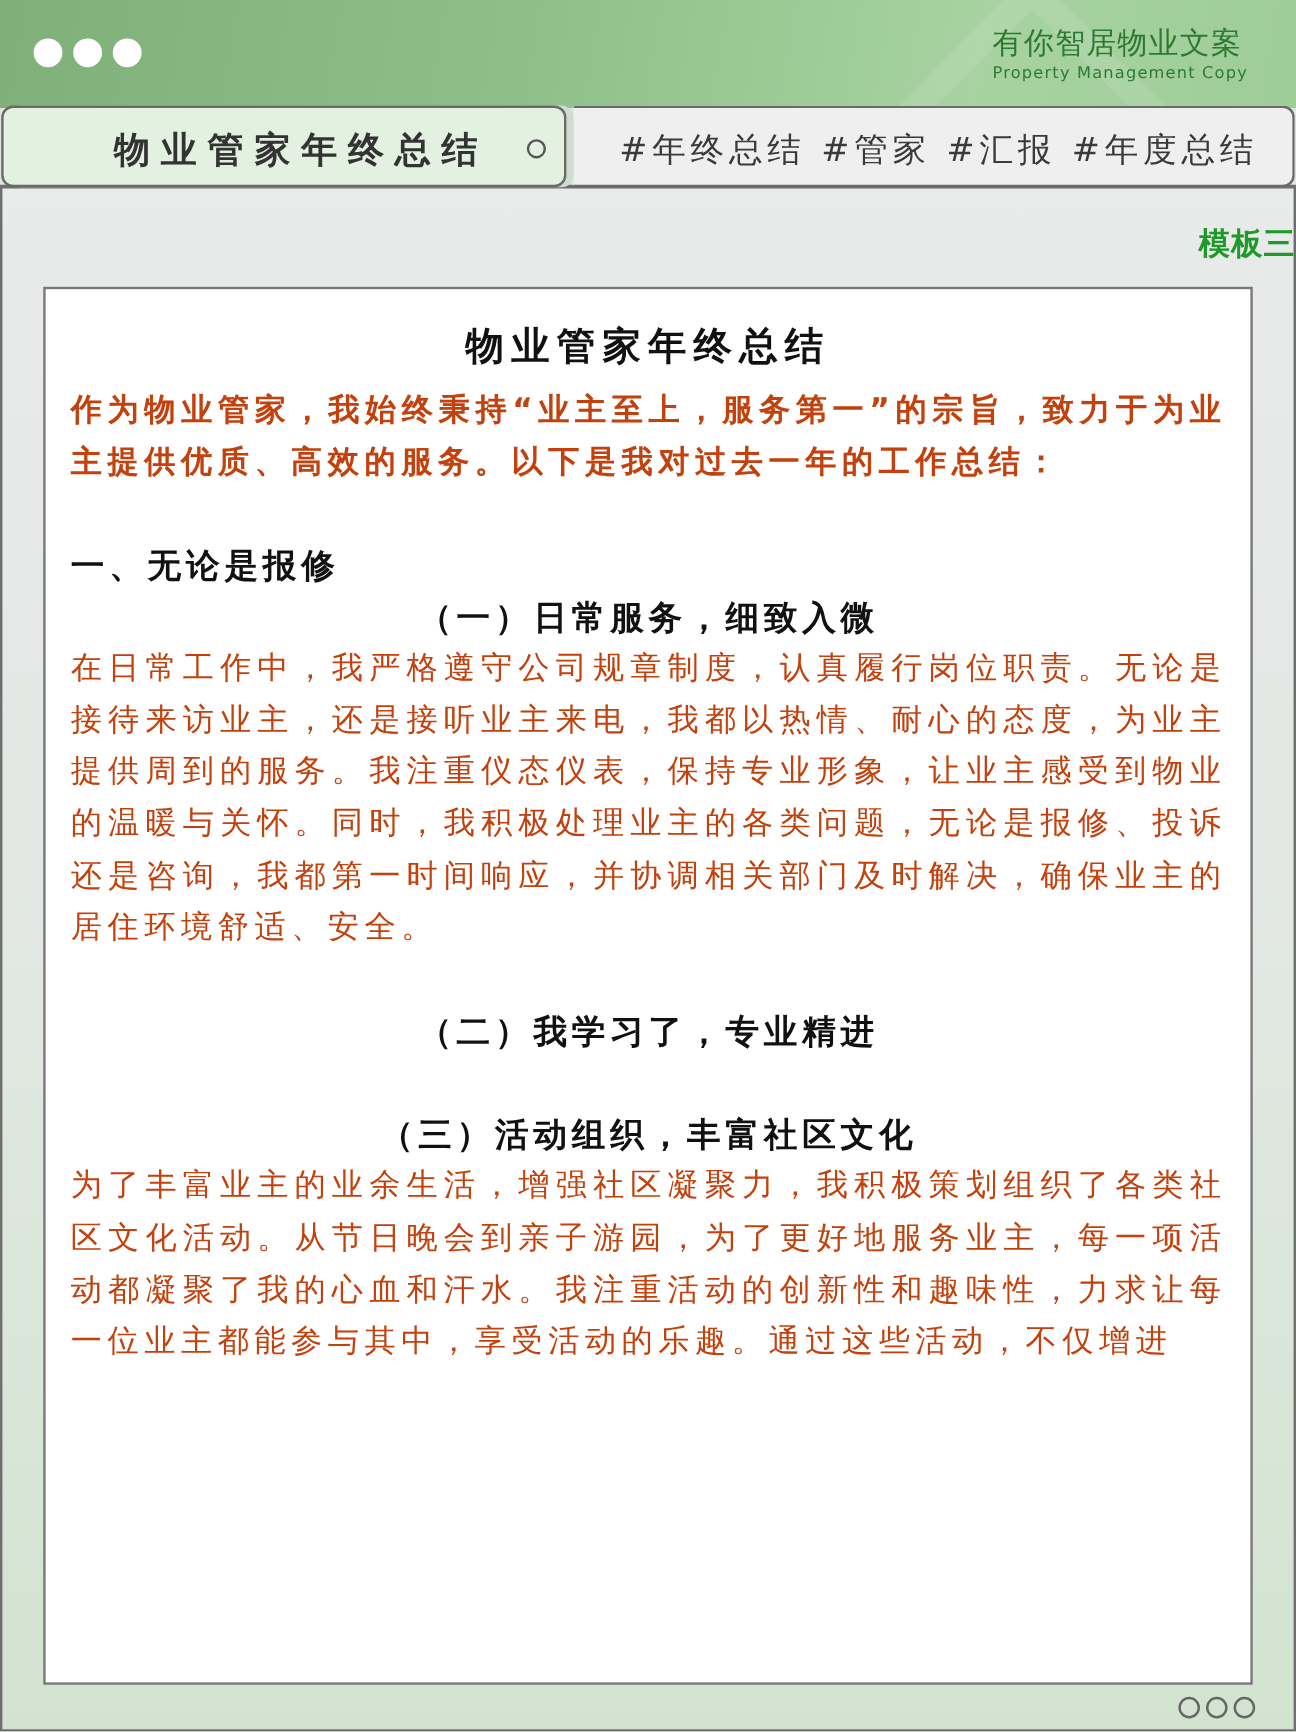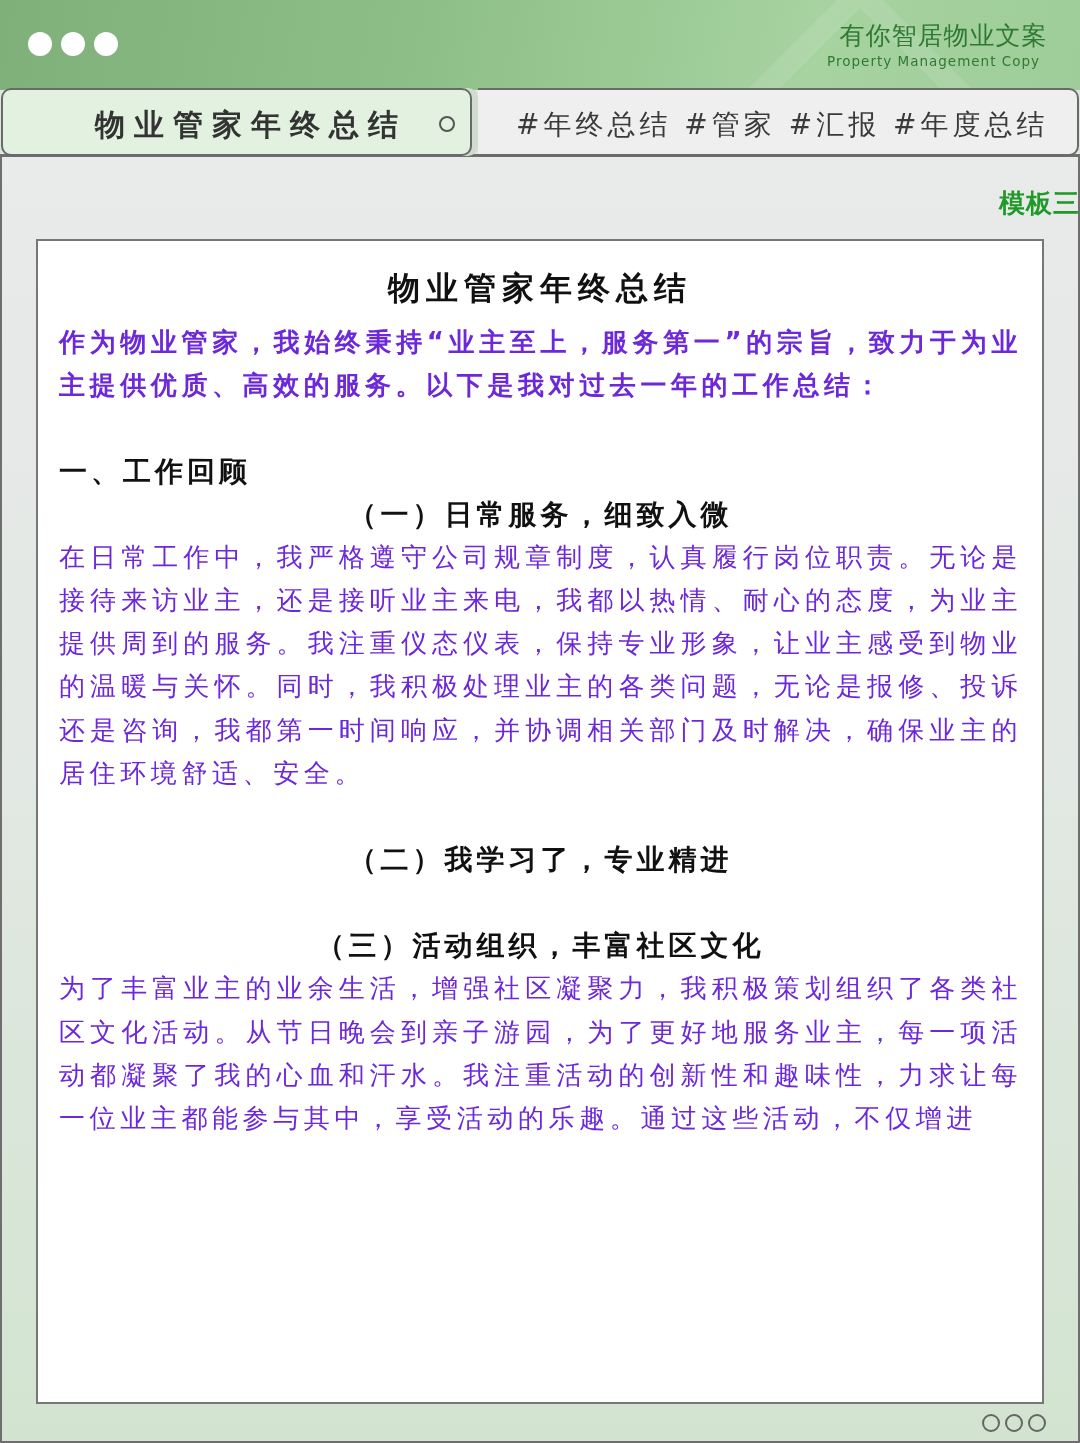--- a/index.html
+++ b/index.html
@@ -12,21 +12,21 @@
     overflow: hidden;
   }
   .roof {
     position: absolute; left: 780px; top: 10px; width: 160px; height: 160px;
     border-left: 22px solid rgba(255,255,255,0.10);
     border-top: 22px solid rgba(255,255,255,0.10);
     transform: rotate(45deg);
   }
   .dots { position: absolute; left: 28px; top: 32px; display: flex; gap: 9px; }
   .dot { width: 24px; height: 24px; border-radius: 50%; background: #ffffff; }
-  .brand { position: absolute; right: 20px; top: 20px; text-align: center; }
+  .brand { position: absolute; right: 20px; top: 20px; text-align: left; }
   .brand-cn { font-size: 25px; color: #2f7a32; letter-spacing: 1px; line-height: 32px; }
   .brand-en { font-size: 13.5px; color: #2f7a32; letter-spacing: 1px; line-height: 18px; margin-right: 20px; }
 
   .tab-left {
     position: absolute; left: 1px; top: 88px; width: 471px; height: 68px;
     background: #e2f1e0; border: 2px solid #6a6a6a; border-radius: 10px;
     box-shadow: 6px 0 0 #cfdccf;
     z-index: 3;
   }
   .tab-left-title {
@@ -65,21 +65,21 @@
     position: absolute; left: 36px; top: 239px; width: 1008px; height: 1165px;
     background: #ffffff; border: 2px solid #777; overflow: hidden;
     z-index: 4;
   }
   .doc-title {
     text-align: center; font-size: 32px; font-weight: bold; color: #111;
     letter-spacing: 6px; margin-top: 27px; line-height: 40px;
   }
   .doc-body { padding: 0 20px 0 21px; }
   .p {
-    font-size: 26px; line-height: 43.3px; color: #6d28d9; letter-spacing: 4.6px;
+    font-size: 26px; line-height: 43.3px; color: #c2410c; letter-spacing: 4.6px;
     text-align: justify; text-align-last: left;
   }
   .p.bold { font-weight: bold; }
   .intro { margin-top: 13px; }
   .h1 { font-size: 28px; font-weight: bold; color: #111; line-height: 43px; margin-top: 42px; letter-spacing: 4px; }
   .h2 { font-size: 28px; font-weight: bold; color: #111; line-height: 43px; letter-spacing: 4px; text-align: center; }
   .gap { height: 43px; }
 
   .pager { position: absolute; right: 34px; top: 1414px; display: flex; gap: 5px; z-index: 5; }
   .pager-dot { width: 18px; height: 18px; border: 2px solid #666; border-radius: 50%; }
@@ -108,21 +108,21 @@
   <span class="tab-right-tags">#年终总结 #管家 #汇报 #年度总结</span>
 </div>
 
 <div class="panel"></div>
 <div class="template-label">模板三</div>
 
 <div class="doc">
   <div class="doc-title">物业管家年终总结</div>
   <div class="doc-body">
     <p class="p bold intro">作为物业管家，我始终秉持“业主至上，服务第一”的宗旨，致力于为业主提供优质、高效的服务。以下是我对过去一年的工作总结：</p>
-    <div class="h1">一、工作回顾</div>
+    <div class="h1">一、无论是报修</div>
 
     <div class="h2">（一）日常服务，细致入微</div>
     <p class="p">在日常工作中，我严格遵守公司规章制度，认真履行岗位职责。无论是接待来访业主，还是接听业主来电，我都以热情、耐心的态度，为业主提供周到的服务。我注重仪态仪表，保持专业形象，让业主感受到物业的温暖与关怀。同时，我积极处理业主的各类问题，无论是报修、投诉还是咨询，我都第一时间响应，并协调相关部门及时解决，确保业主的居住环境舒适、安全。</p>
     <div class="gap"></div>
 
     <div class="h2">（二）我学习了，专业精进</div>
     <div class="gap"></div>
 
     <div class="h2">（三）活动组织，丰富社区文化</div>
     <p class="p">为了丰富业主的业余生活，增强社区凝聚力，我积极策划组织了各类社区文化活动。从节日晚会到亲子游园，为了更好地服务业主，每一项活动都凝聚了我的心血和汗水。我注重活动的创新性和趣味性，力求让每一位业主都能参与其中，享受活动的乐趣。通过这些活动，不仅增进</p>

